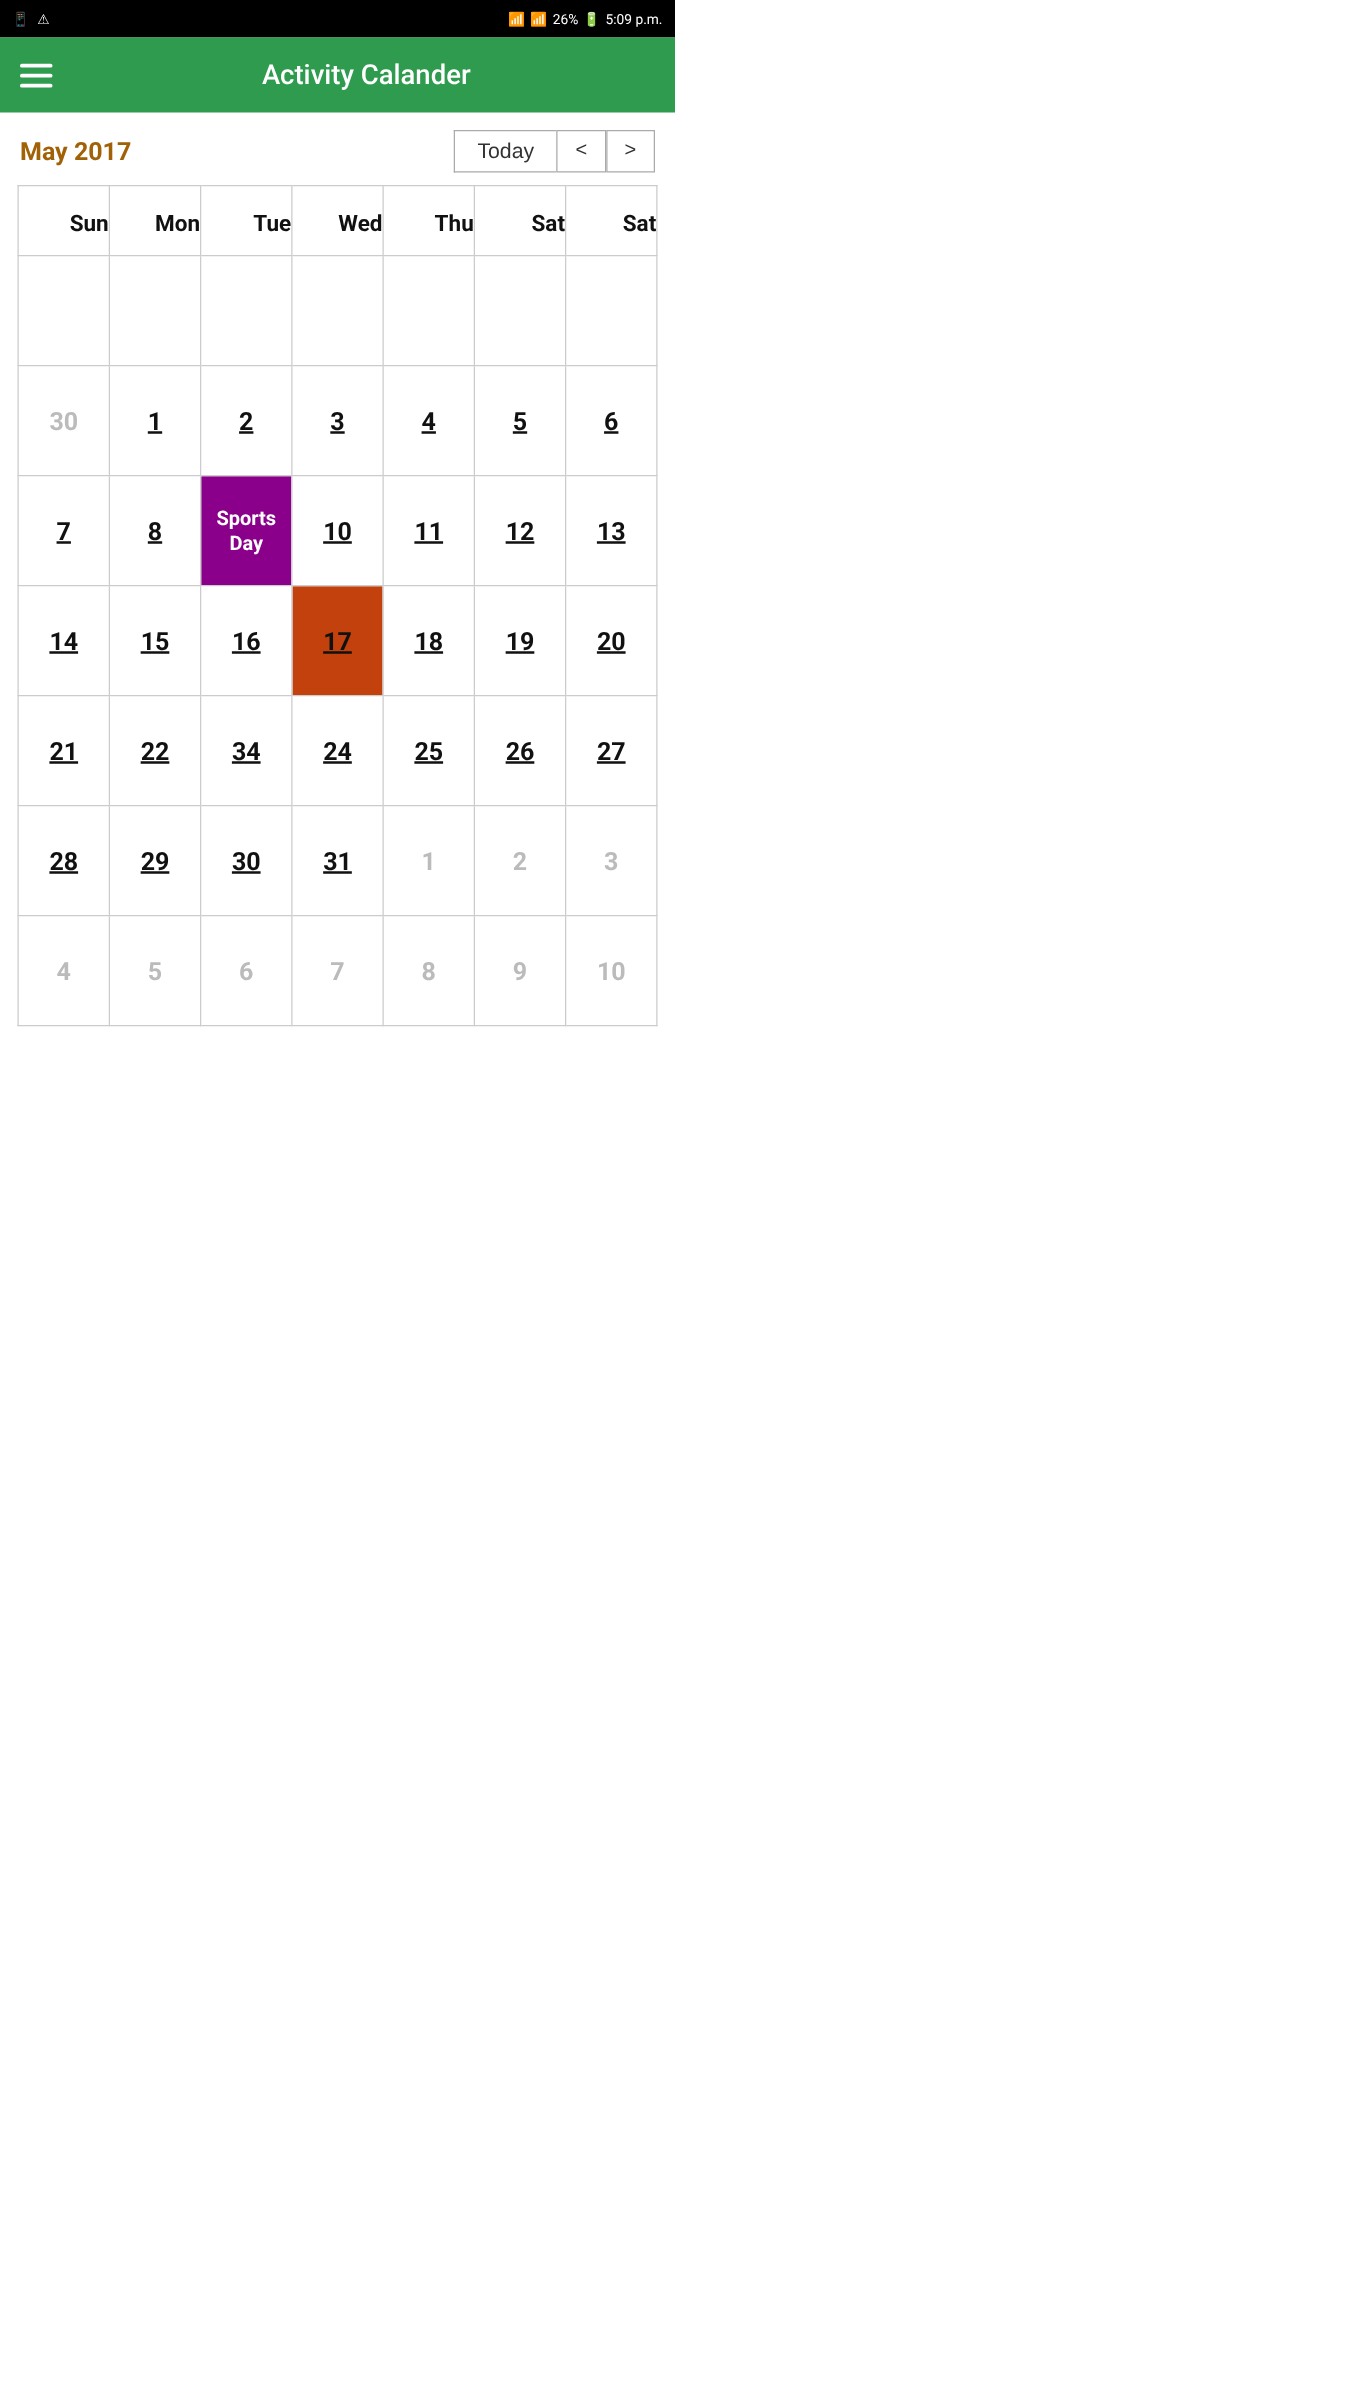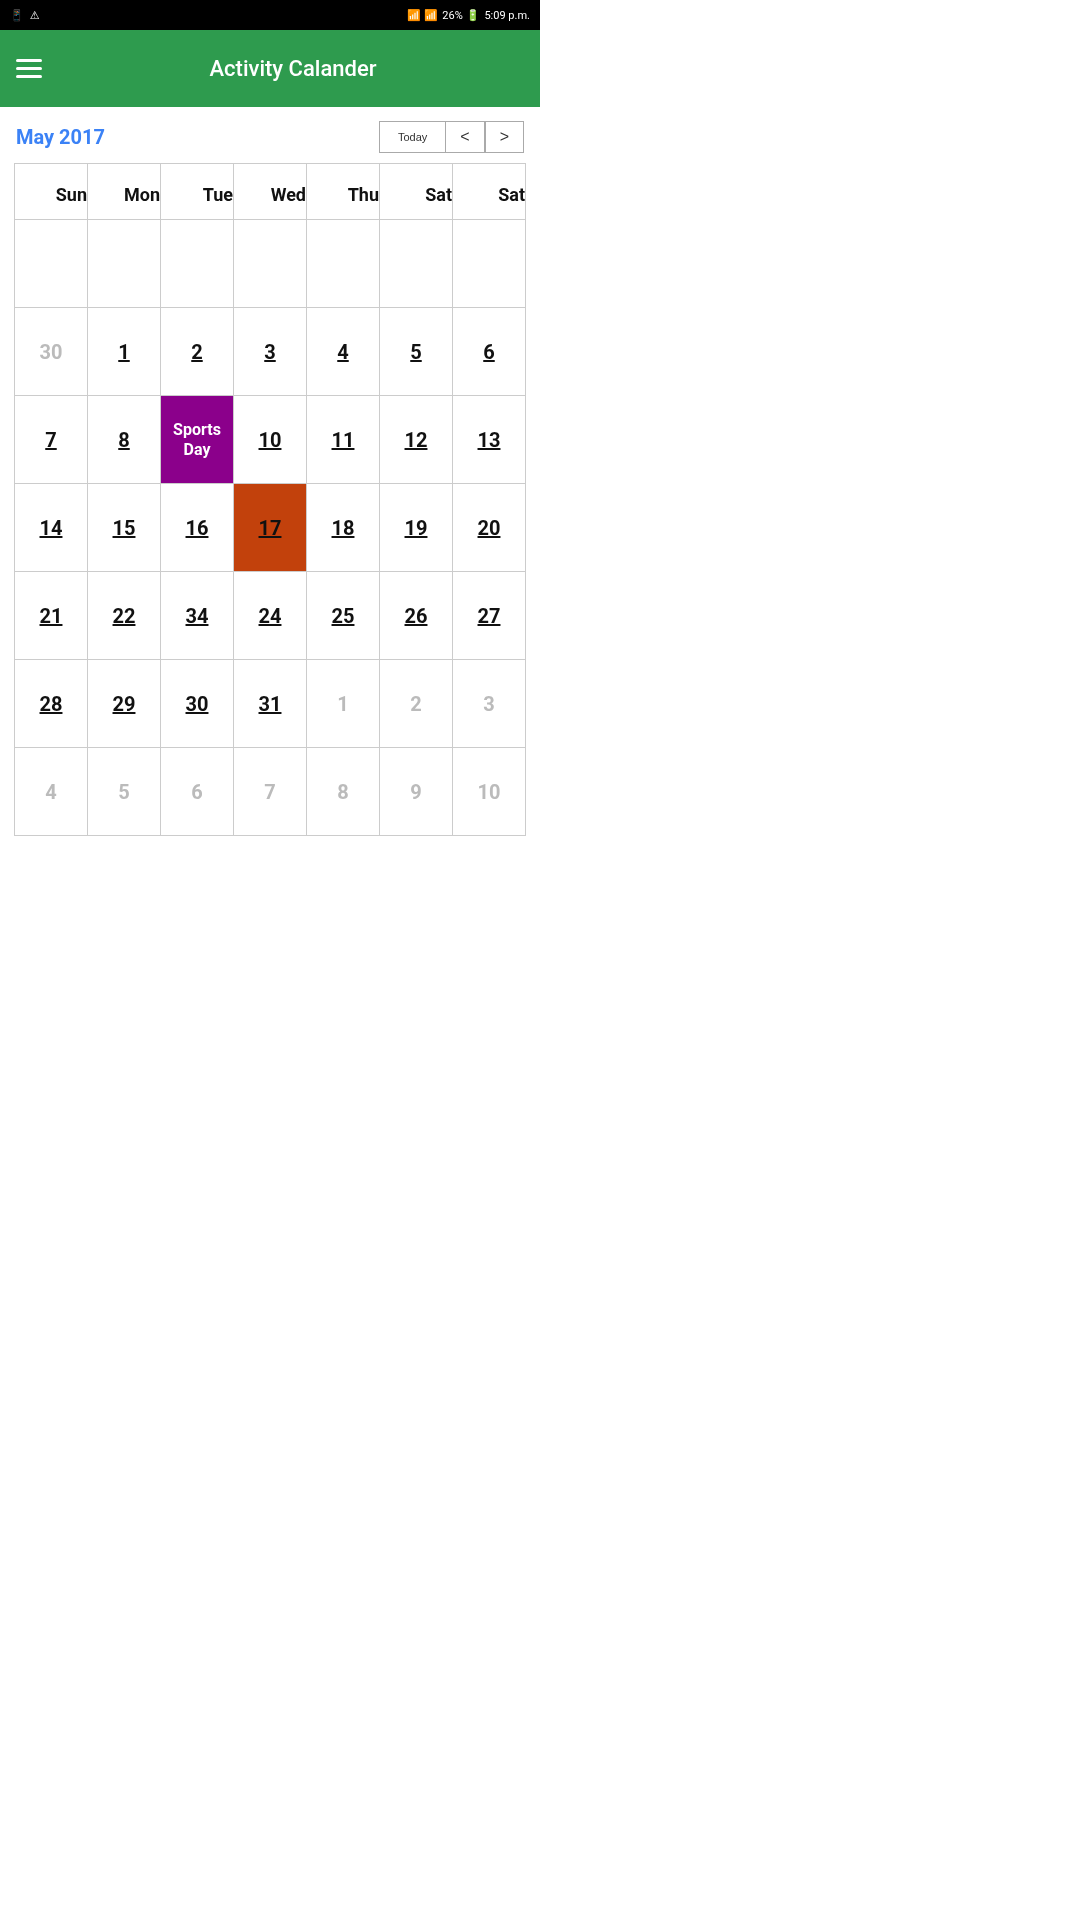--- a/index.html
+++ b/index.html
@@ -24,21 +24,21 @@
     }
     .status-left { display: flex; align-items: center; gap: 6px; }
     .status-right { display: flex; align-items: center; gap: 4px; }
     
     .app-bar {
       background: #2e9b4e;
       color: #fff;
       display: flex;
       align-items: center;
       padding: 0 16px;
-      height: 77px;
+      height: 60px;
     }
     .hamburger {
       display: flex;
       flex-direction: column;
       gap: 5px;
       cursor: pointer;
       margin-right: 20px;
     }
     .hamburger span {
       display: block;
@@ -57,37 +57,37 @@
     
     .cal-header {
       display: flex;
       justify-content: space-between;
       align-items: center;
       padding: 14px 16px 10px 16px;
     }
     .cal-month-title {
       font-size: 20px;
       font-weight: bold;
-      color: #3b82f6;
+      color: #a16207;
     }
     .cal-nav {
       display: flex;
       gap: 0;
     }
     .cal-nav-btn {
       border: 1px solid #aaa;
       background: #fff;
       padding: 6px 14px;
       font-size: 16px;
       cursor: pointer;
       color: #333;
     }
     .cal-nav-btn.today {
       border-right: none;
-      font-size: 11px;
+      font-size: 17px;
       padding: 6px 18px;
     }
     .cal-nav-btn:last-child {
       border-left: 1px solid #aaa;
     }
     
     .calendar {
       border: 1px solid #ccc;
       margin: 0 14px;
       border-collapse: collapse;

